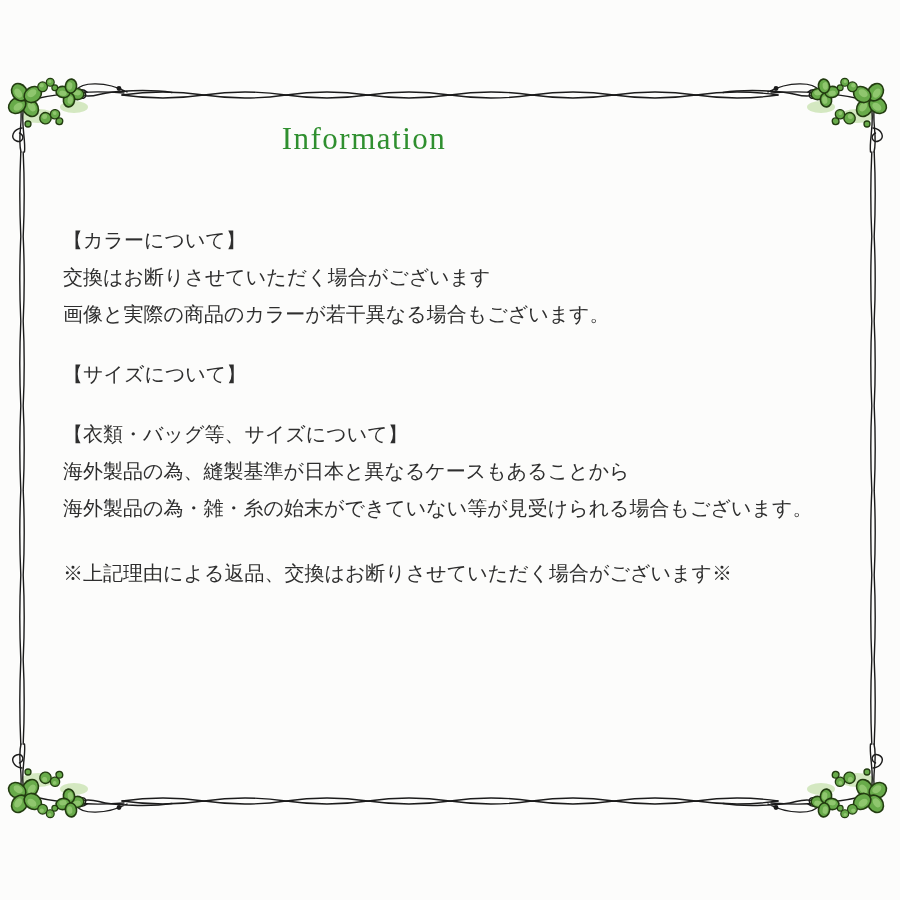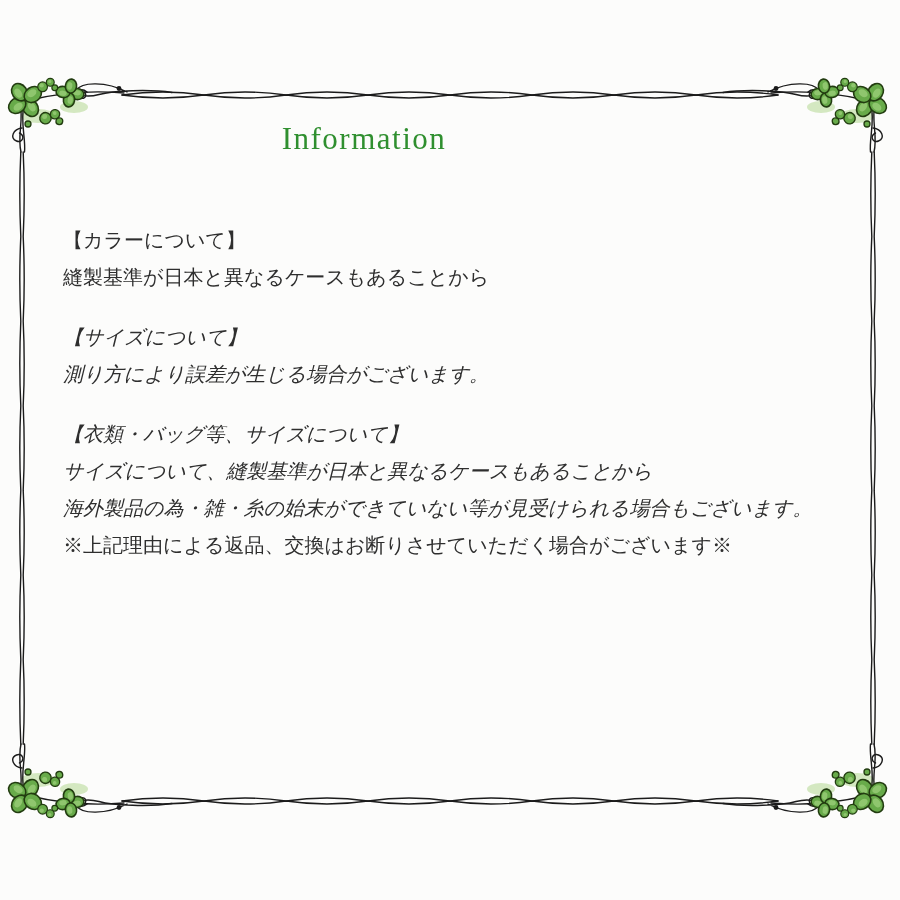--- a/index.html
+++ b/index.html
@@ -62,22 +62,22 @@
   .content {
     position: absolute;
     left: 63px;
     top: 222px;
     right: 40px;
     font-size: 20px;
     line-height: 37px;
     color: var(--text, #2e2e2e);
     white-space: nowrap;
   }
-  .section + .section { margin-top: 23px; font-style: italic; }
-  .notice { }
+  .section + .section { margin-top: 23px; }
+  .notice { margin-top: 28px; }
 </style>
 </head>
 <body>
 
 <svg class="frame-svg" viewBox="0 0 900 900" aria-hidden="true">
   <defs>
 
     <g id="clover-big">
       <g transform="rotate(40)">
         <ellipse class="leaf" cx="9.5" cy="0" rx="9.2" ry="7.4"></ellipse>
@@ -161,25 +161,25 @@
   <use href="#hborder" transform="translate(122,801)"></use>
   <use href="#vborder" transform="translate(22,152)"></use>
   <use href="#vborder" transform="translate(873,152)"></use>
 </svg>
 
 <div class="page-title">Information</div>
 
 <div class="content">
   <div class="section">
     <div>【カラーについて】</div>
-    <div>縫製基準が日本と異なるケースもあることから</div>
+    <div>交換はお断りさせていただく場合がございます</div>
+    <div>画像と実際の商品のカラーが若干異なる場合もございます。</div>
   </div>
   <div class="section">
     <div>【サイズについて】</div>
-    <div>測り方により誤差が生じる場合がございます。</div>
   </div>
   <div class="section">
     <div>【衣類・バッグ等、サイズについて】</div>
-    <div>サイズについて、縫製基準が日本と異なるケースもあることから</div>
+    <div>海外製品の為、縫製基準が日本と異なるケースもあることから</div>
     <div>海外製品の為・雑・糸の始末ができていない等が見受けられる場合もございます。</div>
   </div>
   <div class="notice">※上記理由による返品、交換はお断りさせていただく場合がございます※</div>
 </div>
 
 </body></html>

